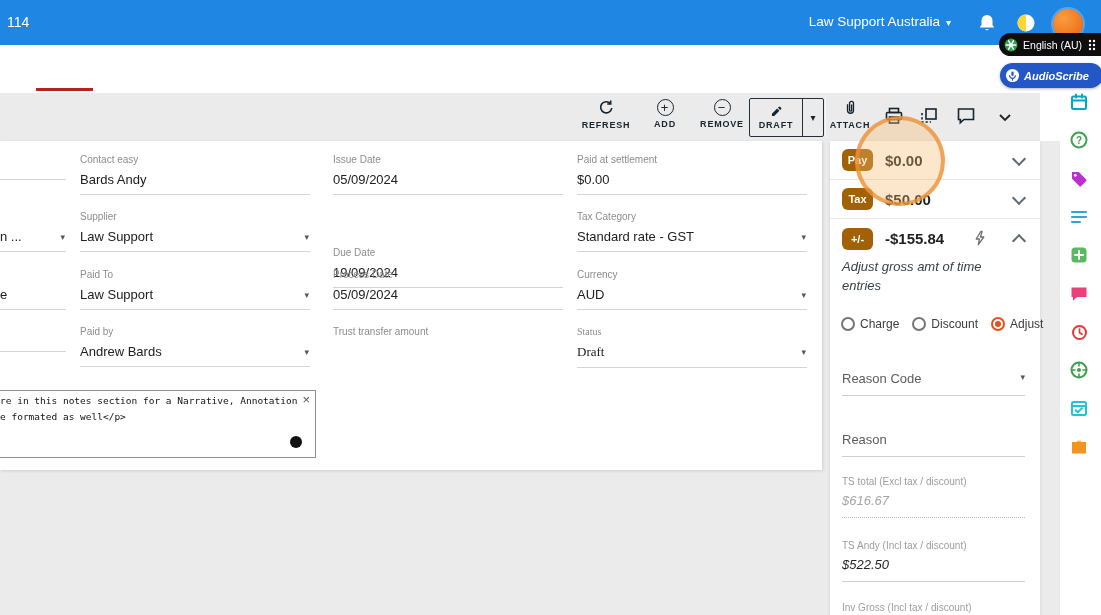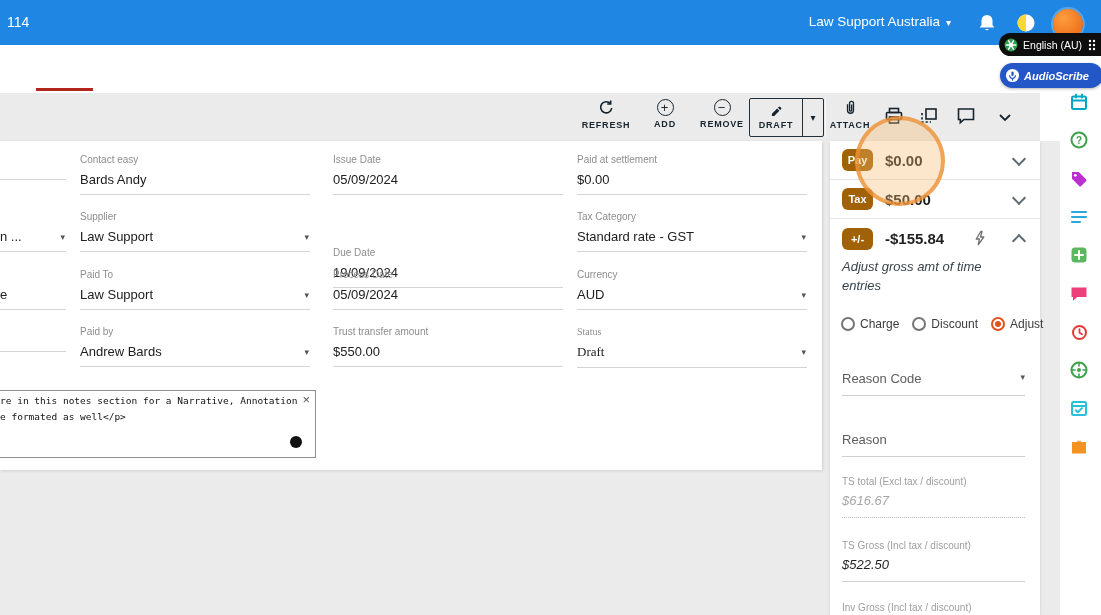--- a/index.html
+++ b/index.html
@@ -211,21 +211,20 @@
     <div class="lbl"></div>
     <div class="val"><span></span></div>
   </div>
   <div class="f" style="left:80px;top:326px;width:230px;">
     <div class="lbl">Paid by</div>
     <div class="val"><span>Andrew Bards</span>
       <span class="dd">▾</span></div>
   </div>
   <div class="f" style="left:333px;top:326px;width:230px;">
     <div class="lbl">Trust transfer amount</div>
-    <div class="val"><span>$550.00</span></div>
   </div>
   <div class="f" style="left:577px;top:326px;width:230px;font-family:Liberation Serif, serif;">
     <div class="lbl">Status</div>
     <div class="val"><span>Draft</span>
       <span class="dd">▾</span></div>
   </div>
 
   <div class="notes">
     <div class="ntext">re in this notes section for a Narrative, Annotation</div>
     <div class="ntext">e formated as well&lt;/p&gt;</div>
@@ -275,21 +274,21 @@
       <span class="dd">▾</span></div>
   </div>
   <div class="pfield" style="top:432px;">
     <div class="pval"><span>Reason</span></div>
   </div>
   <div class="pfield" style="top:476px;">
     <div class="plbl">TS total (Excl tax / discount)</div>
     <div class="pval dim"><span>$616.67</span></div>
   </div>
   <div class="pfield" style="top:540px;">
-    <div class="plbl">TS Gross (Incl tax / discount)</div>
+    <div class="plbl">TS Andy (Incl tax / discount)</div>
     <div class="pval dark"><span>$522.50</span></div>
   </div>
   <div class="pfield" style="top:602px;">
     <div class="plbl">Inv Gross (Incl tax / discount)</div>
   </div>
 
   <div class="spotlight"></div>
 
   <div class="rail"></div>
   <svg class="ricon" style="top:92px;" viewBox="0 0 20 20" fill="none" stroke="#00a7c4" stroke-width="2" stroke-linecap="round">

